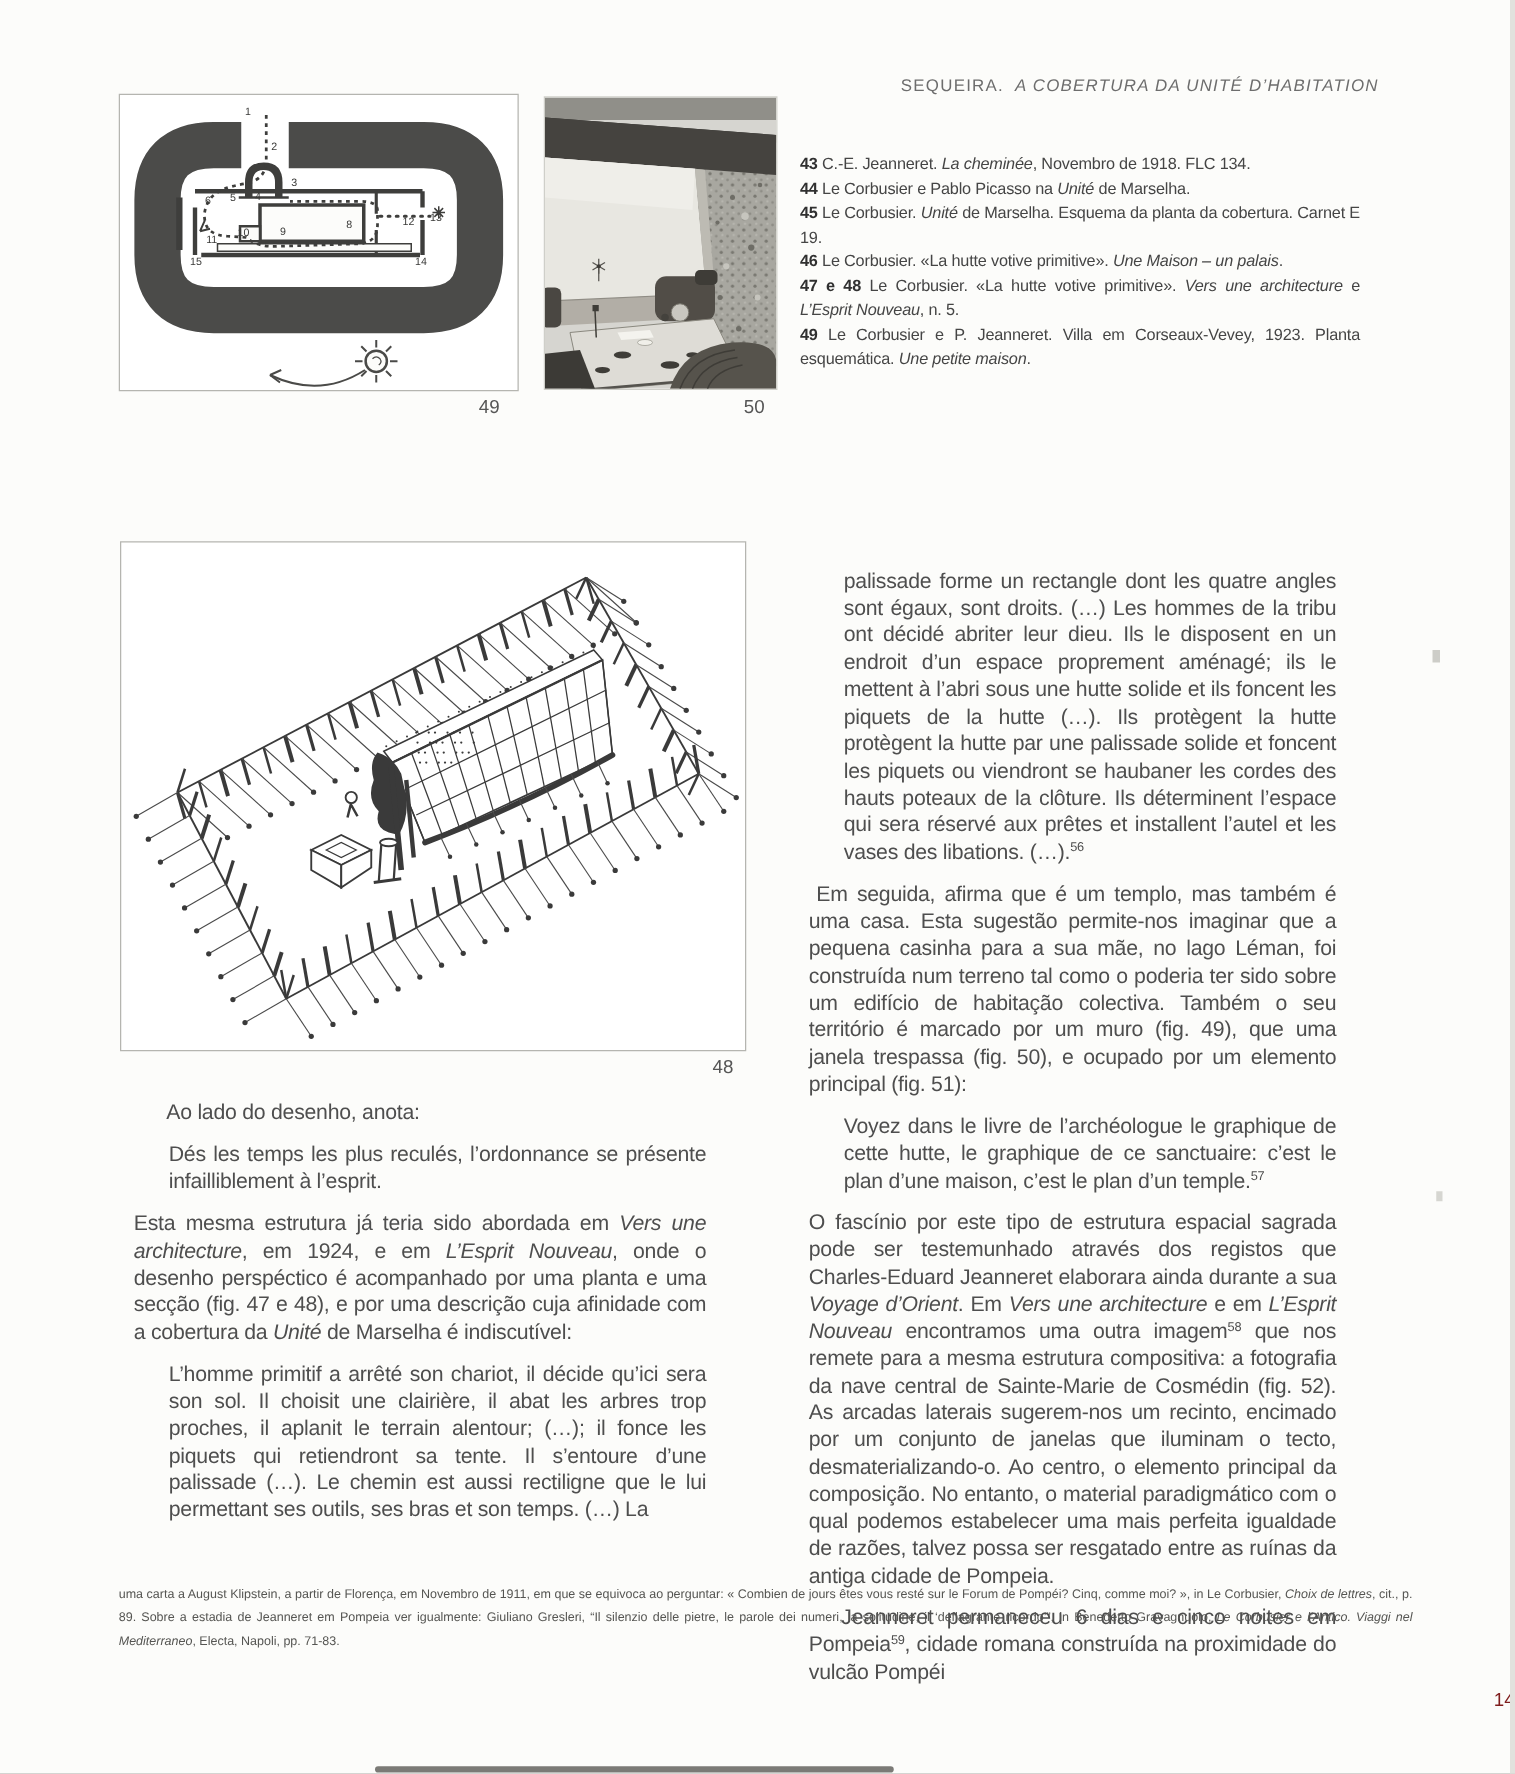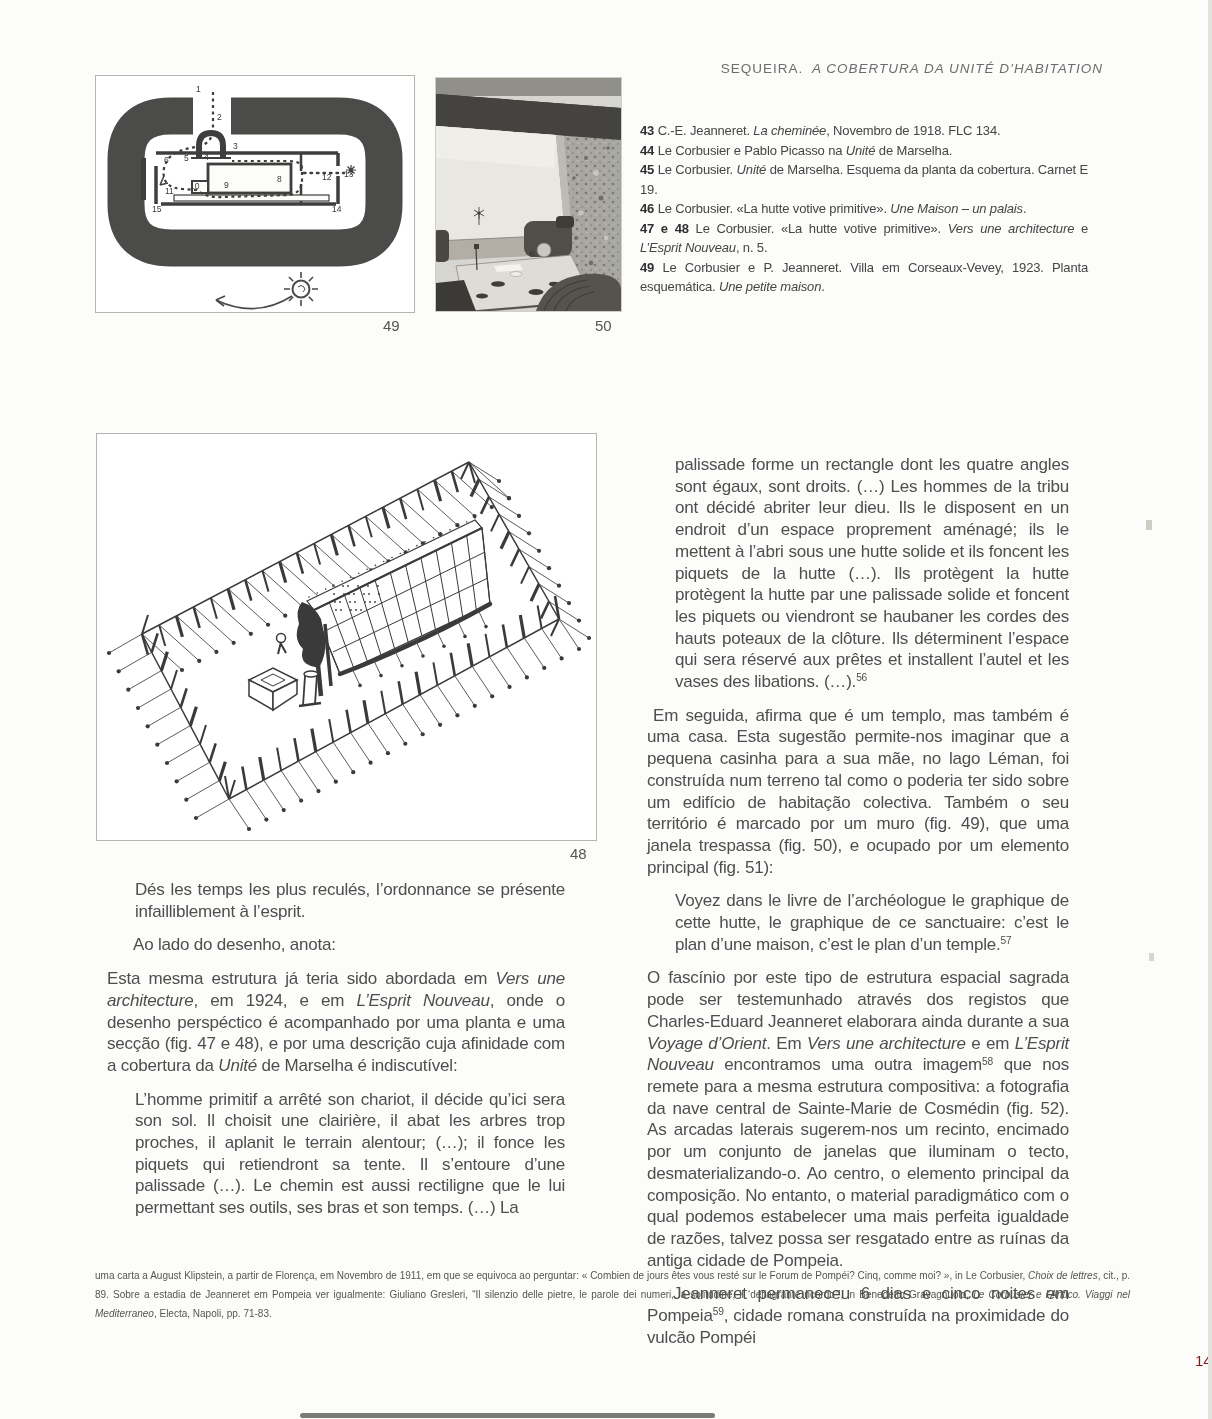--- a/index.html
+++ b/index.html
@@ -471,22 +471,22 @@
       <g stroke="#3a3a3a" fill="#ffffff">
         <path d="M208 242 L206 272 M220 240 L218 270" fill="none" stroke-width="1.8"></path>
         <ellipse cx="214" cy="240" rx="7" ry="3" stroke-width="1.5"></ellipse>
         <path d="M202 272 L224 269" fill="none" stroke-width="2.4"></path>
       </g>
     </svg>
   </figure>
   <div class="figlabel" style="left:570px;top:845px;">48</div>
 
   <section class="col leftcol">
+    <p class="para ind"><span>Ao lado do desenho, anota:</span></p>
     <p class="para quote"><span>Dés les temps les plus reculés, l’ordonnance se présente infailliblement à l’esprit.</span></p>
-    <p class="para ind"><span>Ao lado do desenho, anota:</span></p>
     <p class="para"><span>Esta mesma estrutura já teria sido abordada em </span><span class="it">Vers une architecture</span><span>, em 1924, e em </span><span class="it">L’Esprit Nouveau</span><span>, onde o desenho perspéctico é acompanhado por uma planta e uma secção (fig. 47 e 48), e por uma descrição cuja afinidade com a cobertura da </span><span class="it">Unité</span><span> de Marselha é indiscutível:</span></p>
     <p class="para quote"><span>L’homme primitif a arrêté son chariot, il décide qu’ici sera son sol. Il choisit une clairière, il abat les arbres trop proches, il aplanit le terrain alentour; (…); il fonce les piquets qui retiendront sa tente. Il s’entoure d’une palissade (…). Le chemin est aussi rectiligne que le lui permettant ses outils, ses bras et son temps. (…) La</span></p>
   </section>
 
   <section class="col rightcol">
     <p class="para quote"><span>palissade forme un rectangle dont les quatre angles sont égaux, sont droits. (…) Les hommes de la tribu ont décidé abriter leur dieu. Ils le disposent en un endroit d’un espace proprement aménagé; ils le mettent à l’abri sous une hutte solide et ils foncent les piquets de la hutte (…). Ils protègent la hutte protègent la hutte par une palissade solide et foncent les piquets ou viendront se haubaner les cordes des hauts poteaux de la clôture. Ils déterminent l’espace qui sera réservé aux prêtes et installent l’autel et les vases des libations. (…).</span><sup>56</sup></p>
     <p class="para inds"><span>Em seguida, afirma que é um templo, mas também é uma casa. Esta sugestão permite-nos imaginar que a pequena casinha para a sua mãe, no lago Léman, foi construída num terreno tal como o poderia ter sido sobre um edifício de habitação colectiva. Também o seu território é marcado por um muro (fig. 49), que uma janela trespassa (fig. 50), e ocupado por um elemento principal (fig. 51):</span></p>
     <p class="para quote"><span>Voyez dans le livre de l’archéologue le graphique de cette hutte, le graphique de ce sanctuaire: c’est le plan d’une maison, c’est le plan d’un temple.</span><sup>57</sup></p>
     <p class="para"><span>O fascínio por este tipo de estrutura espacial sagrada pode ser testemunhado através dos registos que Charles-Eduard Jeanneret elaborara ainda durante a sua </span><span class="it">Voyage d’Orient</span><span>. Em </span><span class="it">Vers une architecture</span><span> e em </span><span class="it">L’Esprit Nouveau</span><span> encontramos uma outra imagem</span><sup>58</sup><span> que nos remete para a mesma estrutura compositiva: a fotografia da nave central de Sainte-Marie de Cosmédin (fig. 52). As arcadas laterais sugerem-nos um recinto, encimado por um conjunto de janelas que iluminam o tecto, desmaterializando-o. Ao centro, o elemento principal da composição. No entanto, o material paradigmático com o qual podemos estabelecer uma mais perfeita igualdade de razões, talvez possa ser resgatado entre as ruínas da antiga cidade de Pompeia.</span></p>
     <p class="para ind"><span>Jeanneret permaneceu 6 dias e cinco noites em Pompeia</span><sup>59</sup><span>, cidade romana construída na proximidade do vulcão Pompéi</span></p>

